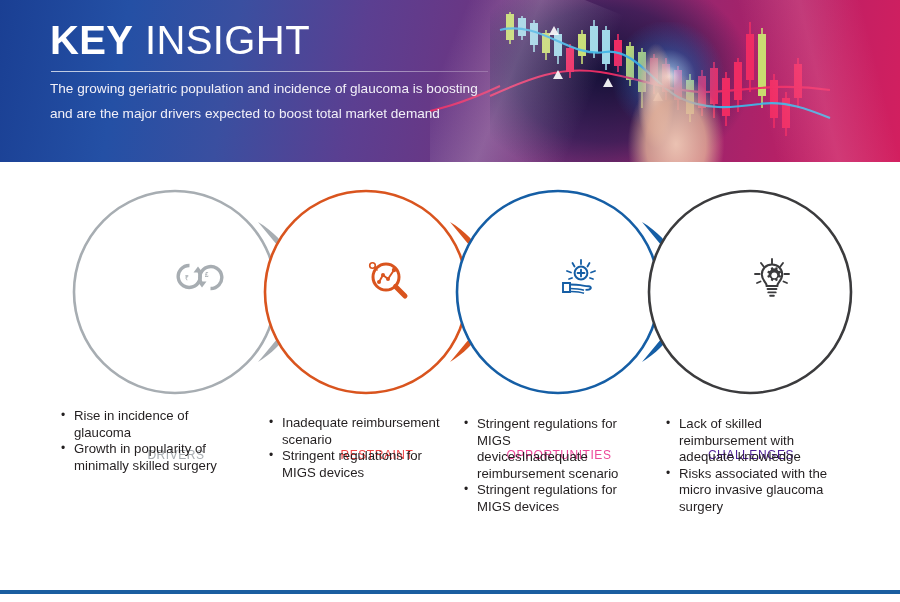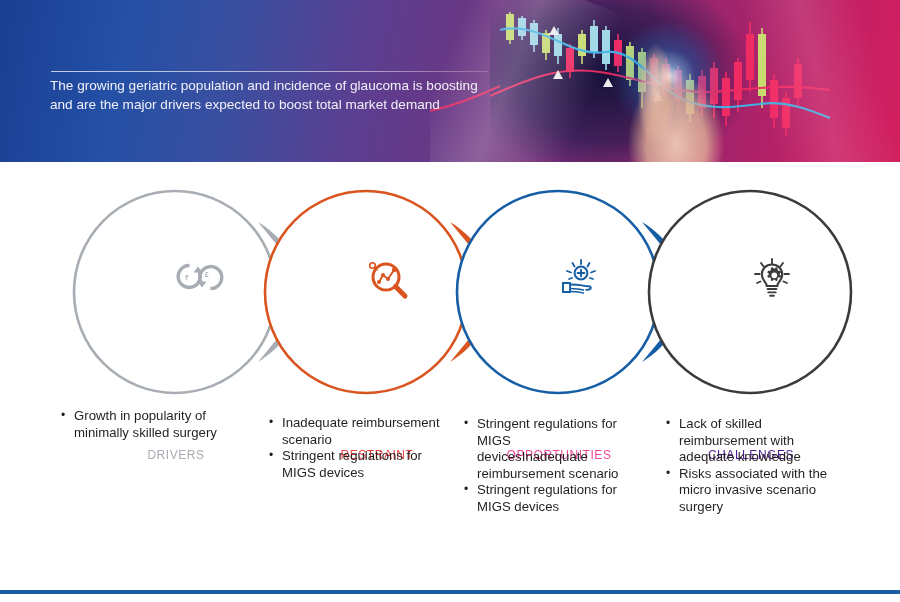--- a/index.html
+++ b/index.html
@@ -91,21 +91,21 @@
     position: absolute;
     left: 51px; top: 71px;
     width: 437px; height: 1px;
     background: linear-gradient(90deg, rgba(255,255,255,.72) 0%, rgba(255,255,255,.55) 70%, rgba(255,255,255,.2) 100%);
   }
   .hdr-sub {
     position: absolute;
     left: 50px; top: 76px;
     width: 445px;
     font-size: 13.6px;
-    line-height: 19px;
+    line-height: 25px;
     color: #f2f0f8;
     font-weight: 400;
   }
 
   
   .stage {
     position: absolute;
     left: 0; top: 162px;
     width: 900px; height: 250px;
   }
@@ -231,20 +231,23 @@
         <path d="M178,78 l5,9 h-10 z"></path>
         <path d="M228,92 l5,9 h-10 z"></path>
       </g>
     </svg>
     <div class="glowspot"></div>
     <div class="hand"></div>
     <div class="sheen"></div>
     <div class="sheen2"></div>
   </div>
 
+  <div class="hdr-title">
+    <span class="t-bold">KEY</span><span class="t-light"> INSIGHT</span>
+  </div>
   <div class="hdr-rule"></div>
   <div class="hdr-sub">The growing geriatric population and incidence of glaucoma is boosting and are the major drivers expected to boost total market demand</div>
 </div>
 
 <div class="stage">
   <svg width="900" height="250" viewBox="0 0 900 250">
 
     <path d="M258,200 C286,183 298,160 298,130 C298,100 286,77 258,60 L316,130 Z" fill="#a7adb2"></path>
     <path d="M450,200 C478,183 490,160 490,130 C490,100 478,77 450,60 L508,130 Z" fill="#d9541e"></path>
     <path d="M642,200 C670,183 682,160 682,130 C682,100 670,77 642,60 L700,130 Z" fill="#155ea5"></path>
@@ -333,20 +336,21 @@
 
   <div class="node-label" style="left:176px; color:#a7adb2;">DRIVERS</div>
   <div class="node-label" style="left:377px; color:#ef4444;">RESTRAINT</div>
   <div class="node-label" style="left:559px; color:#ec4899;">OPPORTUNITIES</div>
   <div class="node-label" style="left:751px; color:#4c1d95;">CHALLENGES</div>
 </div>
 
 <div class="cols">
   <div class="col" style="left:60px; width:180px;">
     <ul>
+      <li>Rise in incidence of glaucoma</li>
       <li>Growth in popularity of minimally skilled surgery</li>
     </ul>
   </div>
 
   <div class="col" style="left:268px; width:172px; top:7px;">
     <ul>
       <li>Inadequate reimbursement scenario</li>
       <li>Stringent regulations for MIGS devices</li>
     </ul>
   </div>
@@ -354,18 +358,18 @@
   <div class="col" style="left:463px; width:160px; top:8px;">
     <ul>
       <li>Stringent regulations for MIGS devicesInadequate reimbursement scenario</li>
       <li>Stringent regulations for MIGS devices</li>
     </ul>
   </div>
 
   <div class="col" style="left:665px; width:172px; top:8px;">
     <ul>
       <li>Lack of skilled reimbursement with adequate knowledge</li>
-      <li>Risks associated with the micro invasive scenario surgery</li>
+      <li>Risks associated with the micro invasive glaucoma surgery</li>
     </ul>
   </div>
 </div>
 
 <div class="footer-rule"></div>
 
 </body></html>

